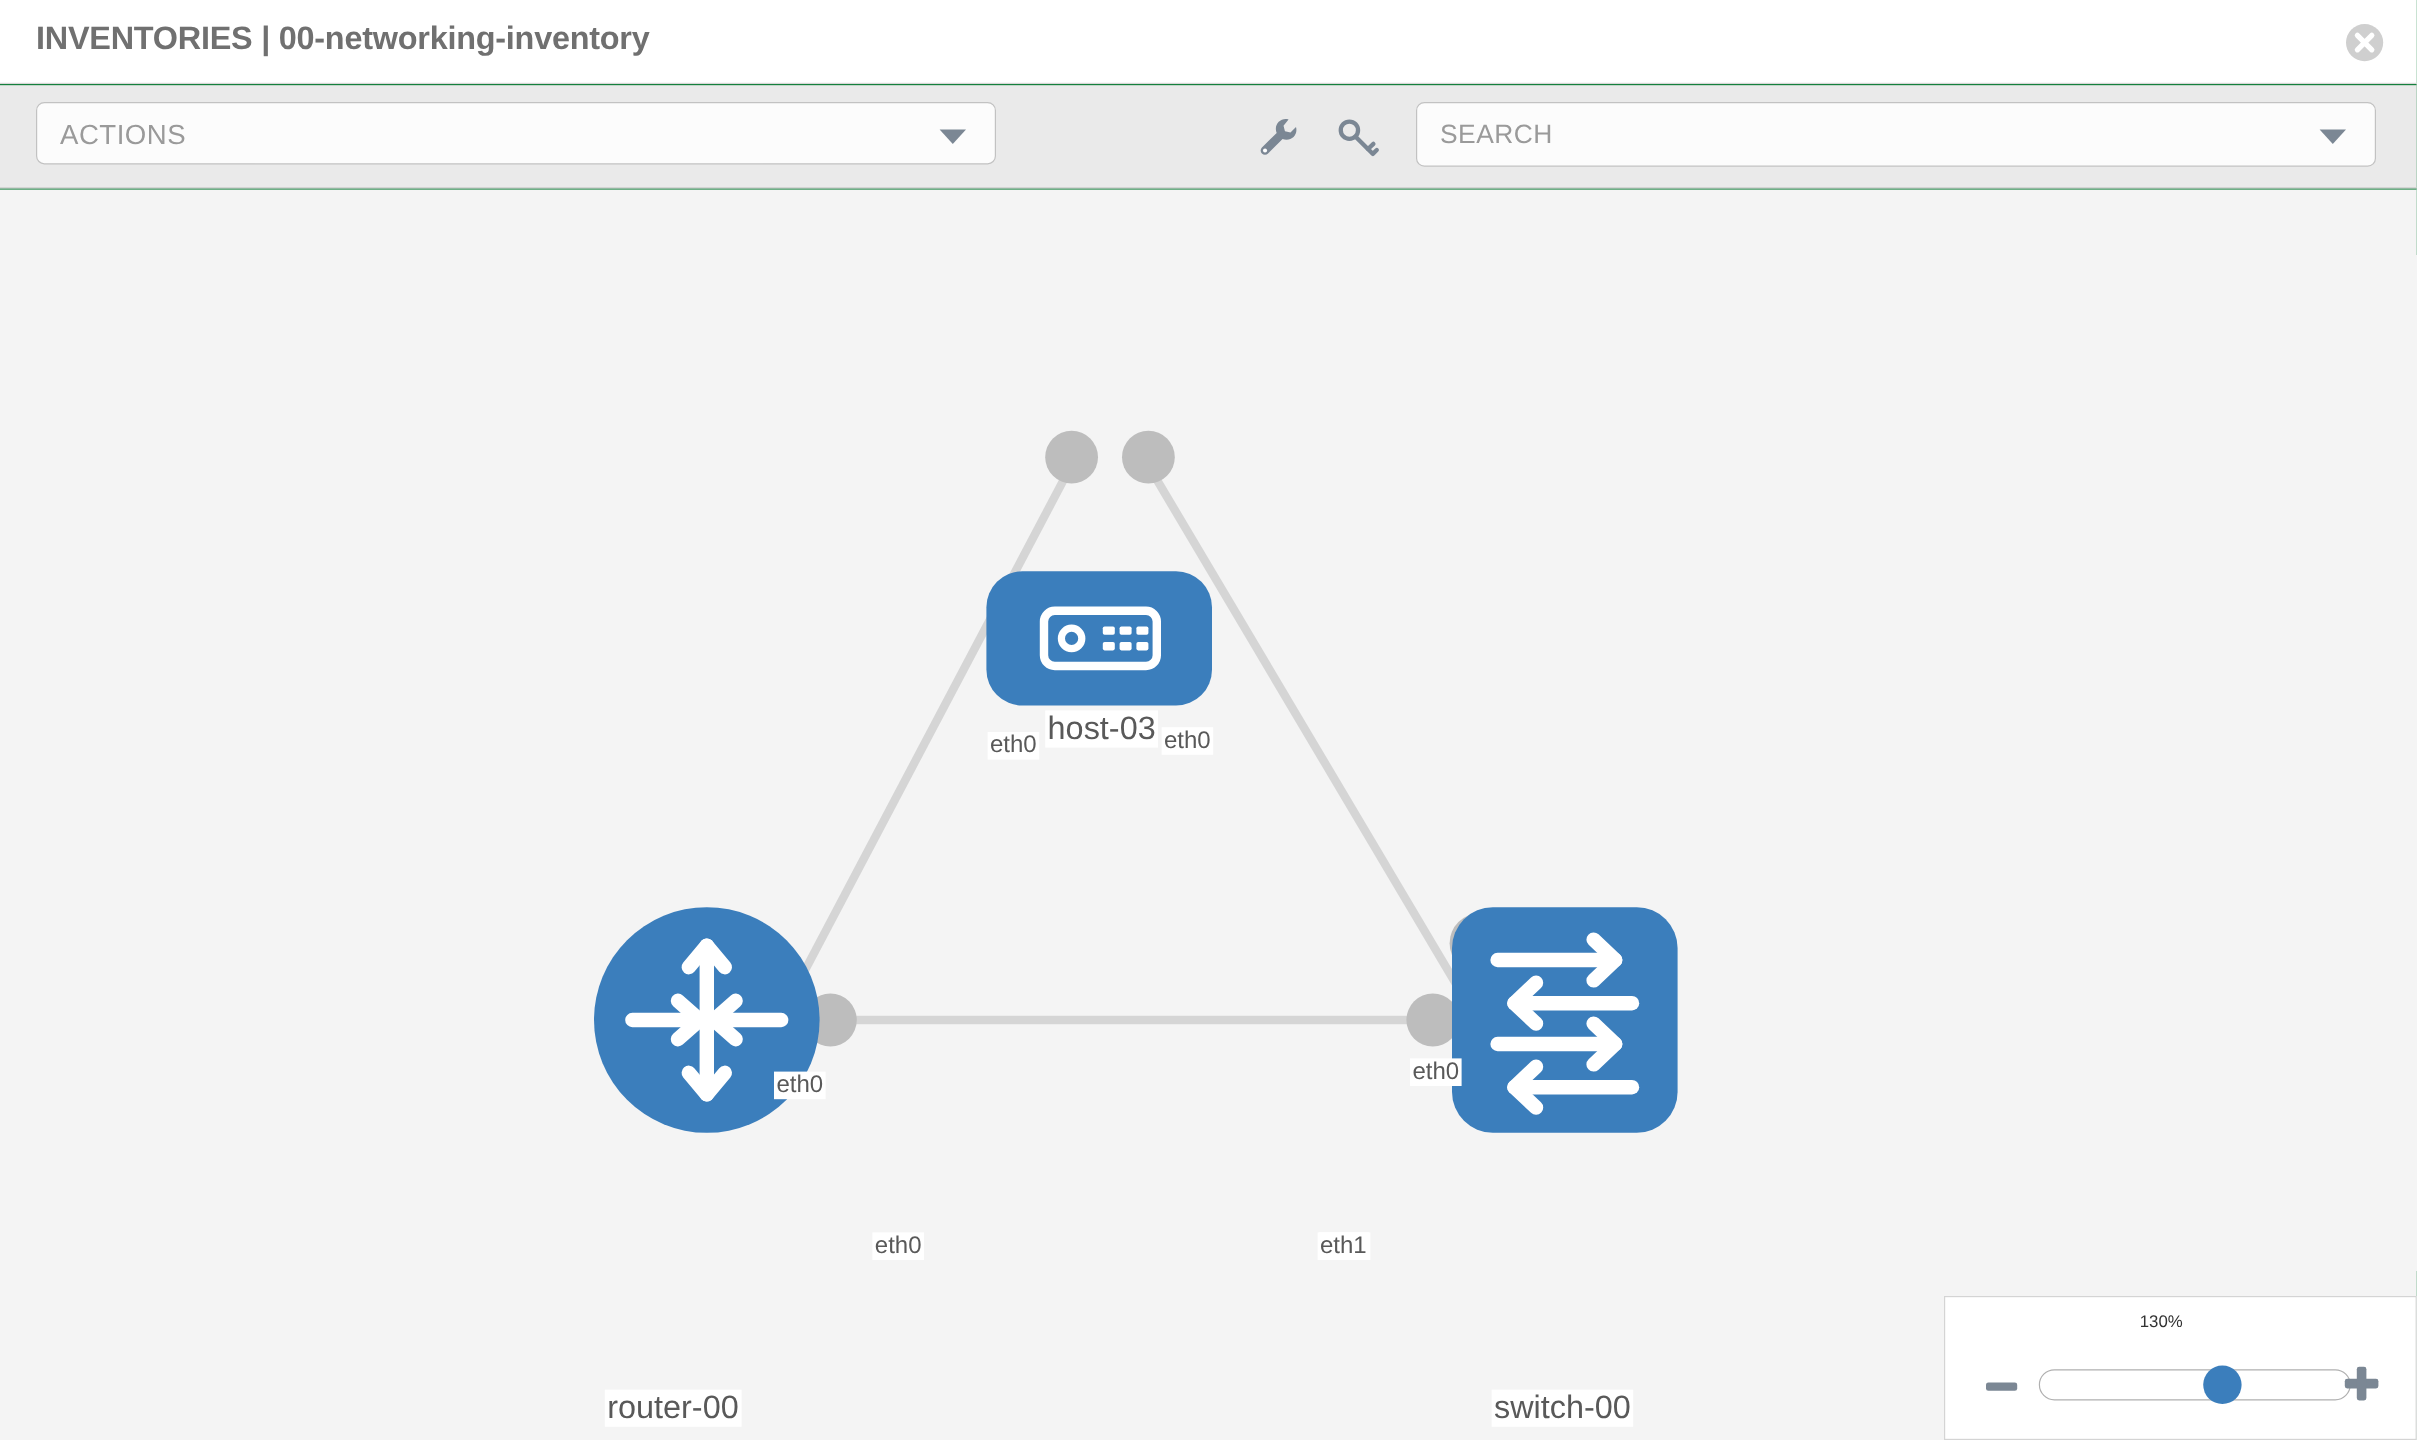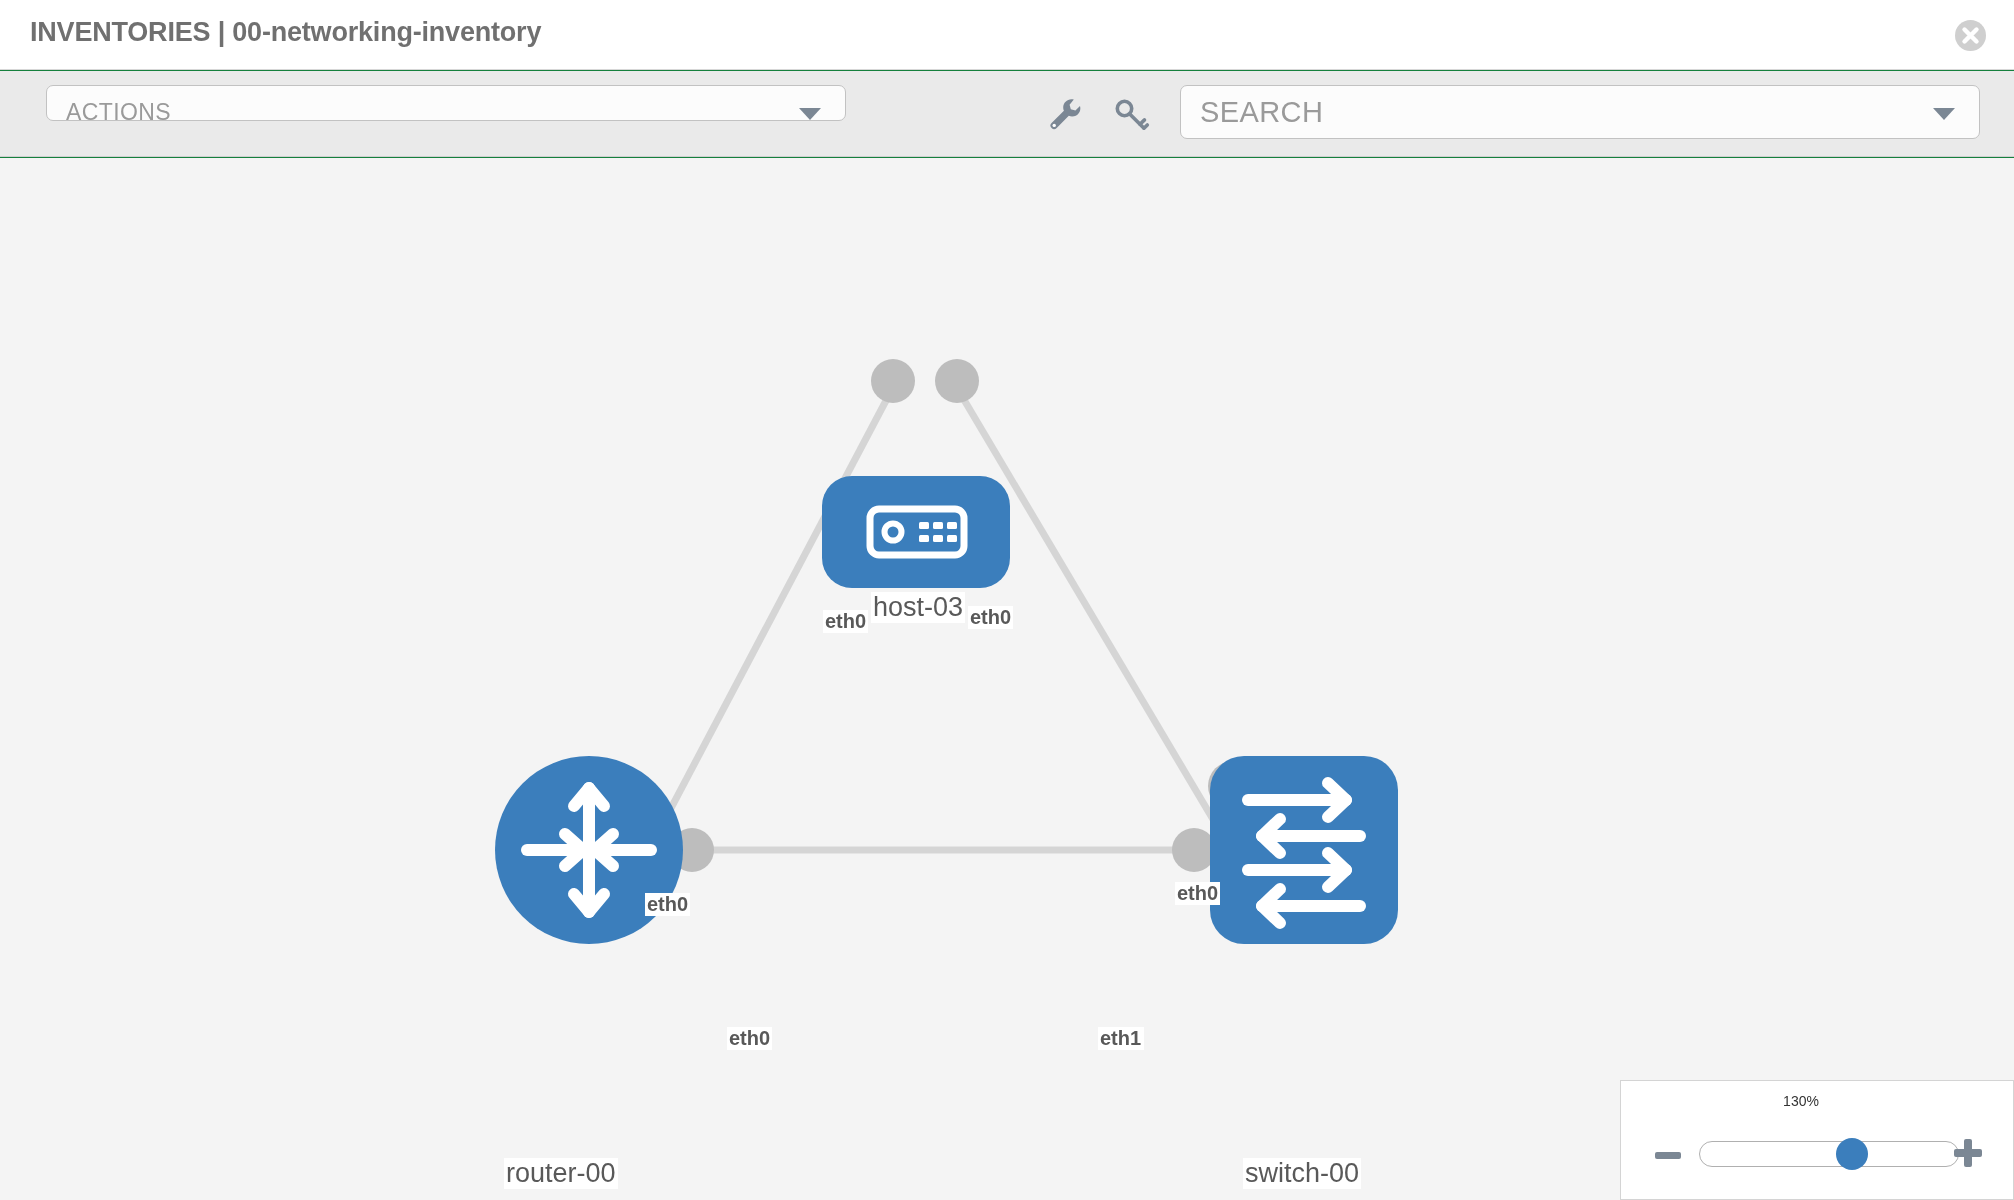--- a/index.html
+++ b/index.html
@@ -31,22 +31,22 @@
   }
   #close-button svg { display:block; }
 
   
   #toolbar {
     position: absolute; left: 0; top: 71px; width: 2014px; height: 86px;
     background: #eaeaea;
     border-bottom: 1px solid #cfcfcf;
   }
   #actions-select {
-    position: absolute; left: 46px; top: 85px;
-    width: 800px; height: 36px;
+    position: absolute; left: 30px; top: 85px;
+    width: 800px; height: 52px;
     background: #fcfcfc;
     border: 1px solid #c2c2c2; border-radius: 7px;
     cursor: pointer;
   }
   #actions-label {
     position: absolute; left: 19px; top: 13px;
     font-size: 23px; color: #9a9a9a; letter-spacing: 0.4px;
   }
   .caret {
     position: absolute; right: 24px; top: 22px;
@@ -62,21 +62,21 @@
     position: absolute; left: 1180px; top: 85px;
     width: 800px; height: 54px;
     background: #fcfcfc;
     border: 1px solid #c2c2c2; border-radius: 7px;
     cursor: text;
   }
   #search-input {
     position: absolute; left: 19px; top: 0; width: 720px; height: 52px;
     border: none; outline: none; background: transparent;
     font-family: "Liberation Sans", sans-serif;
-    font-size: 29px; color: #8e8e8e; letter-spacing: 0.4px;
+    font-size: 22px; color: #8e8e8e; letter-spacing: 0.4px;
   }
   #search-input::placeholder { color: #9a9a9a; }
 
   
   #canvas {
     position: absolute; left: 0; top: 158px; width: 2014px; height: 1042px;
     background: #f4f4f4;
     overflow: hidden;
   }
   #topology-svg { position:absolute; left:0; top:0; }
@@ -87,21 +87,20 @@
     background: #ffffff;
     white-space: nowrap;
     padding: 0 2px;
   }
   .iface-label {
     position: absolute;
     font-size: 20px; color: #595959;
     background: #ffffff;
     white-space: nowrap;
     padding: 0 2px;
-    font-weight: bold;
   }
 
   
   #zoom-panel {
     position: absolute; left: 1620px; top: 1080px;
     width: 394px; height: 120px;
     background: #ffffff;
     border: 1px solid #d4d4d4;
   }
   #zoom-value {

